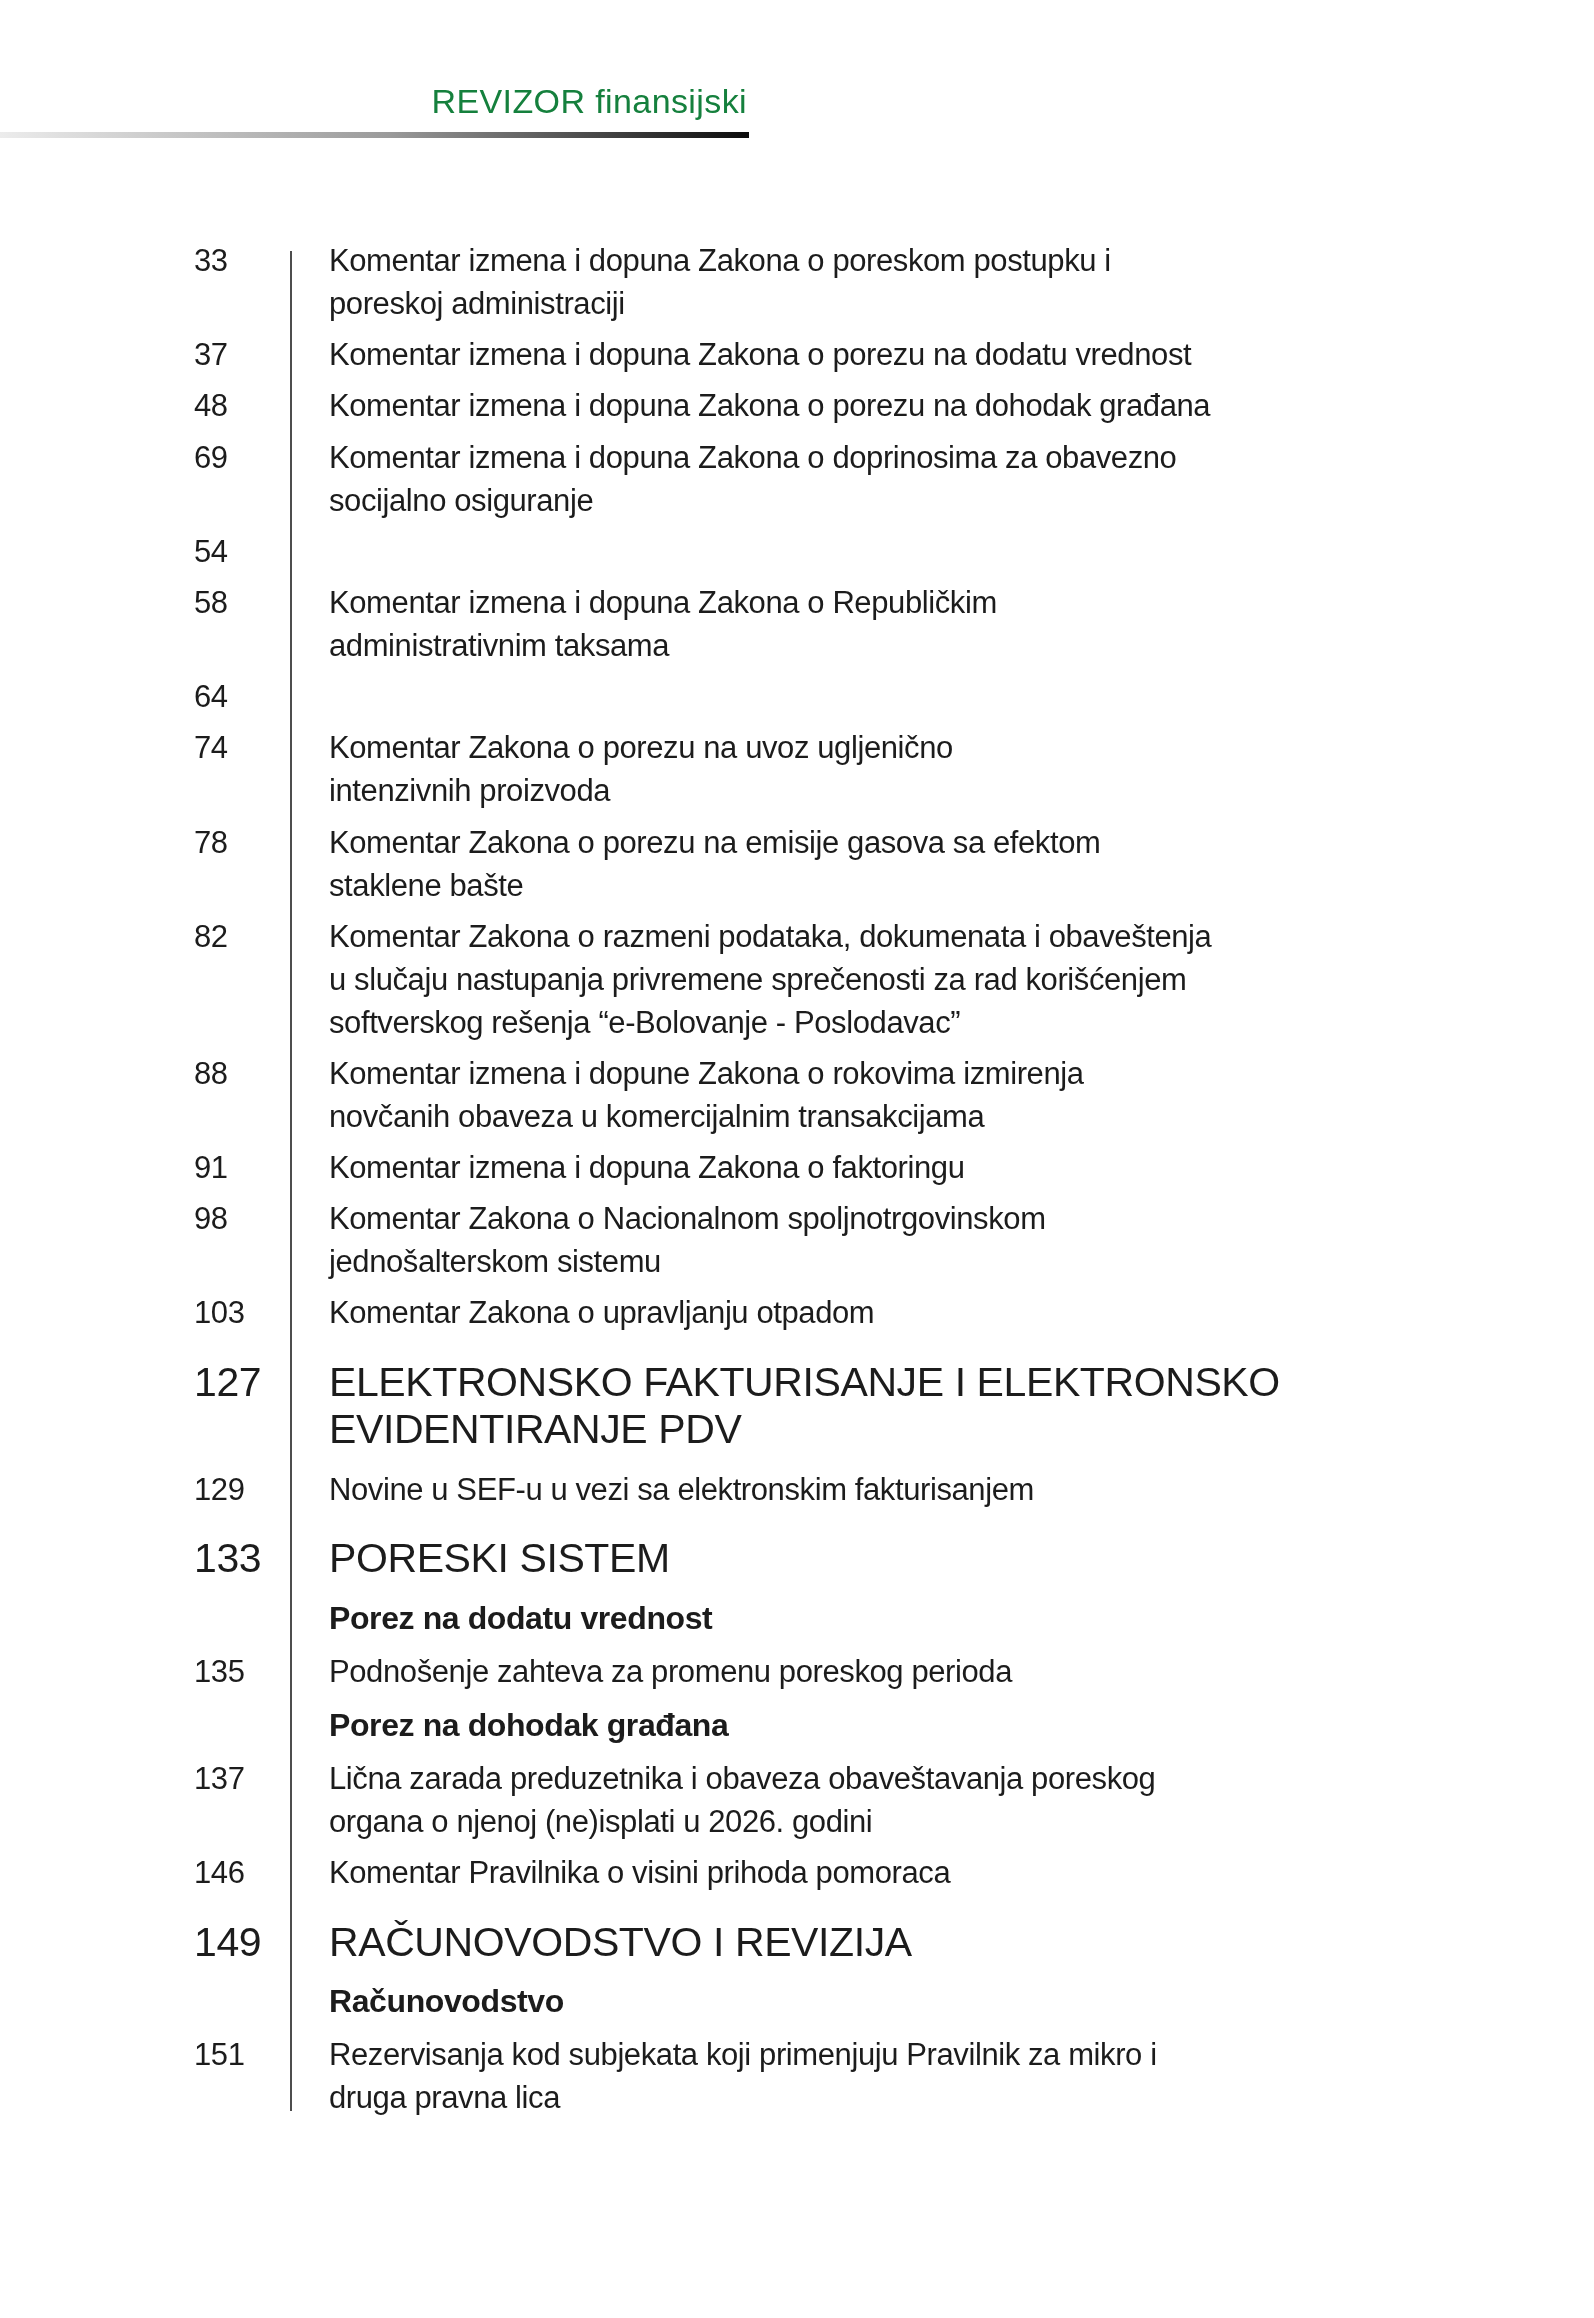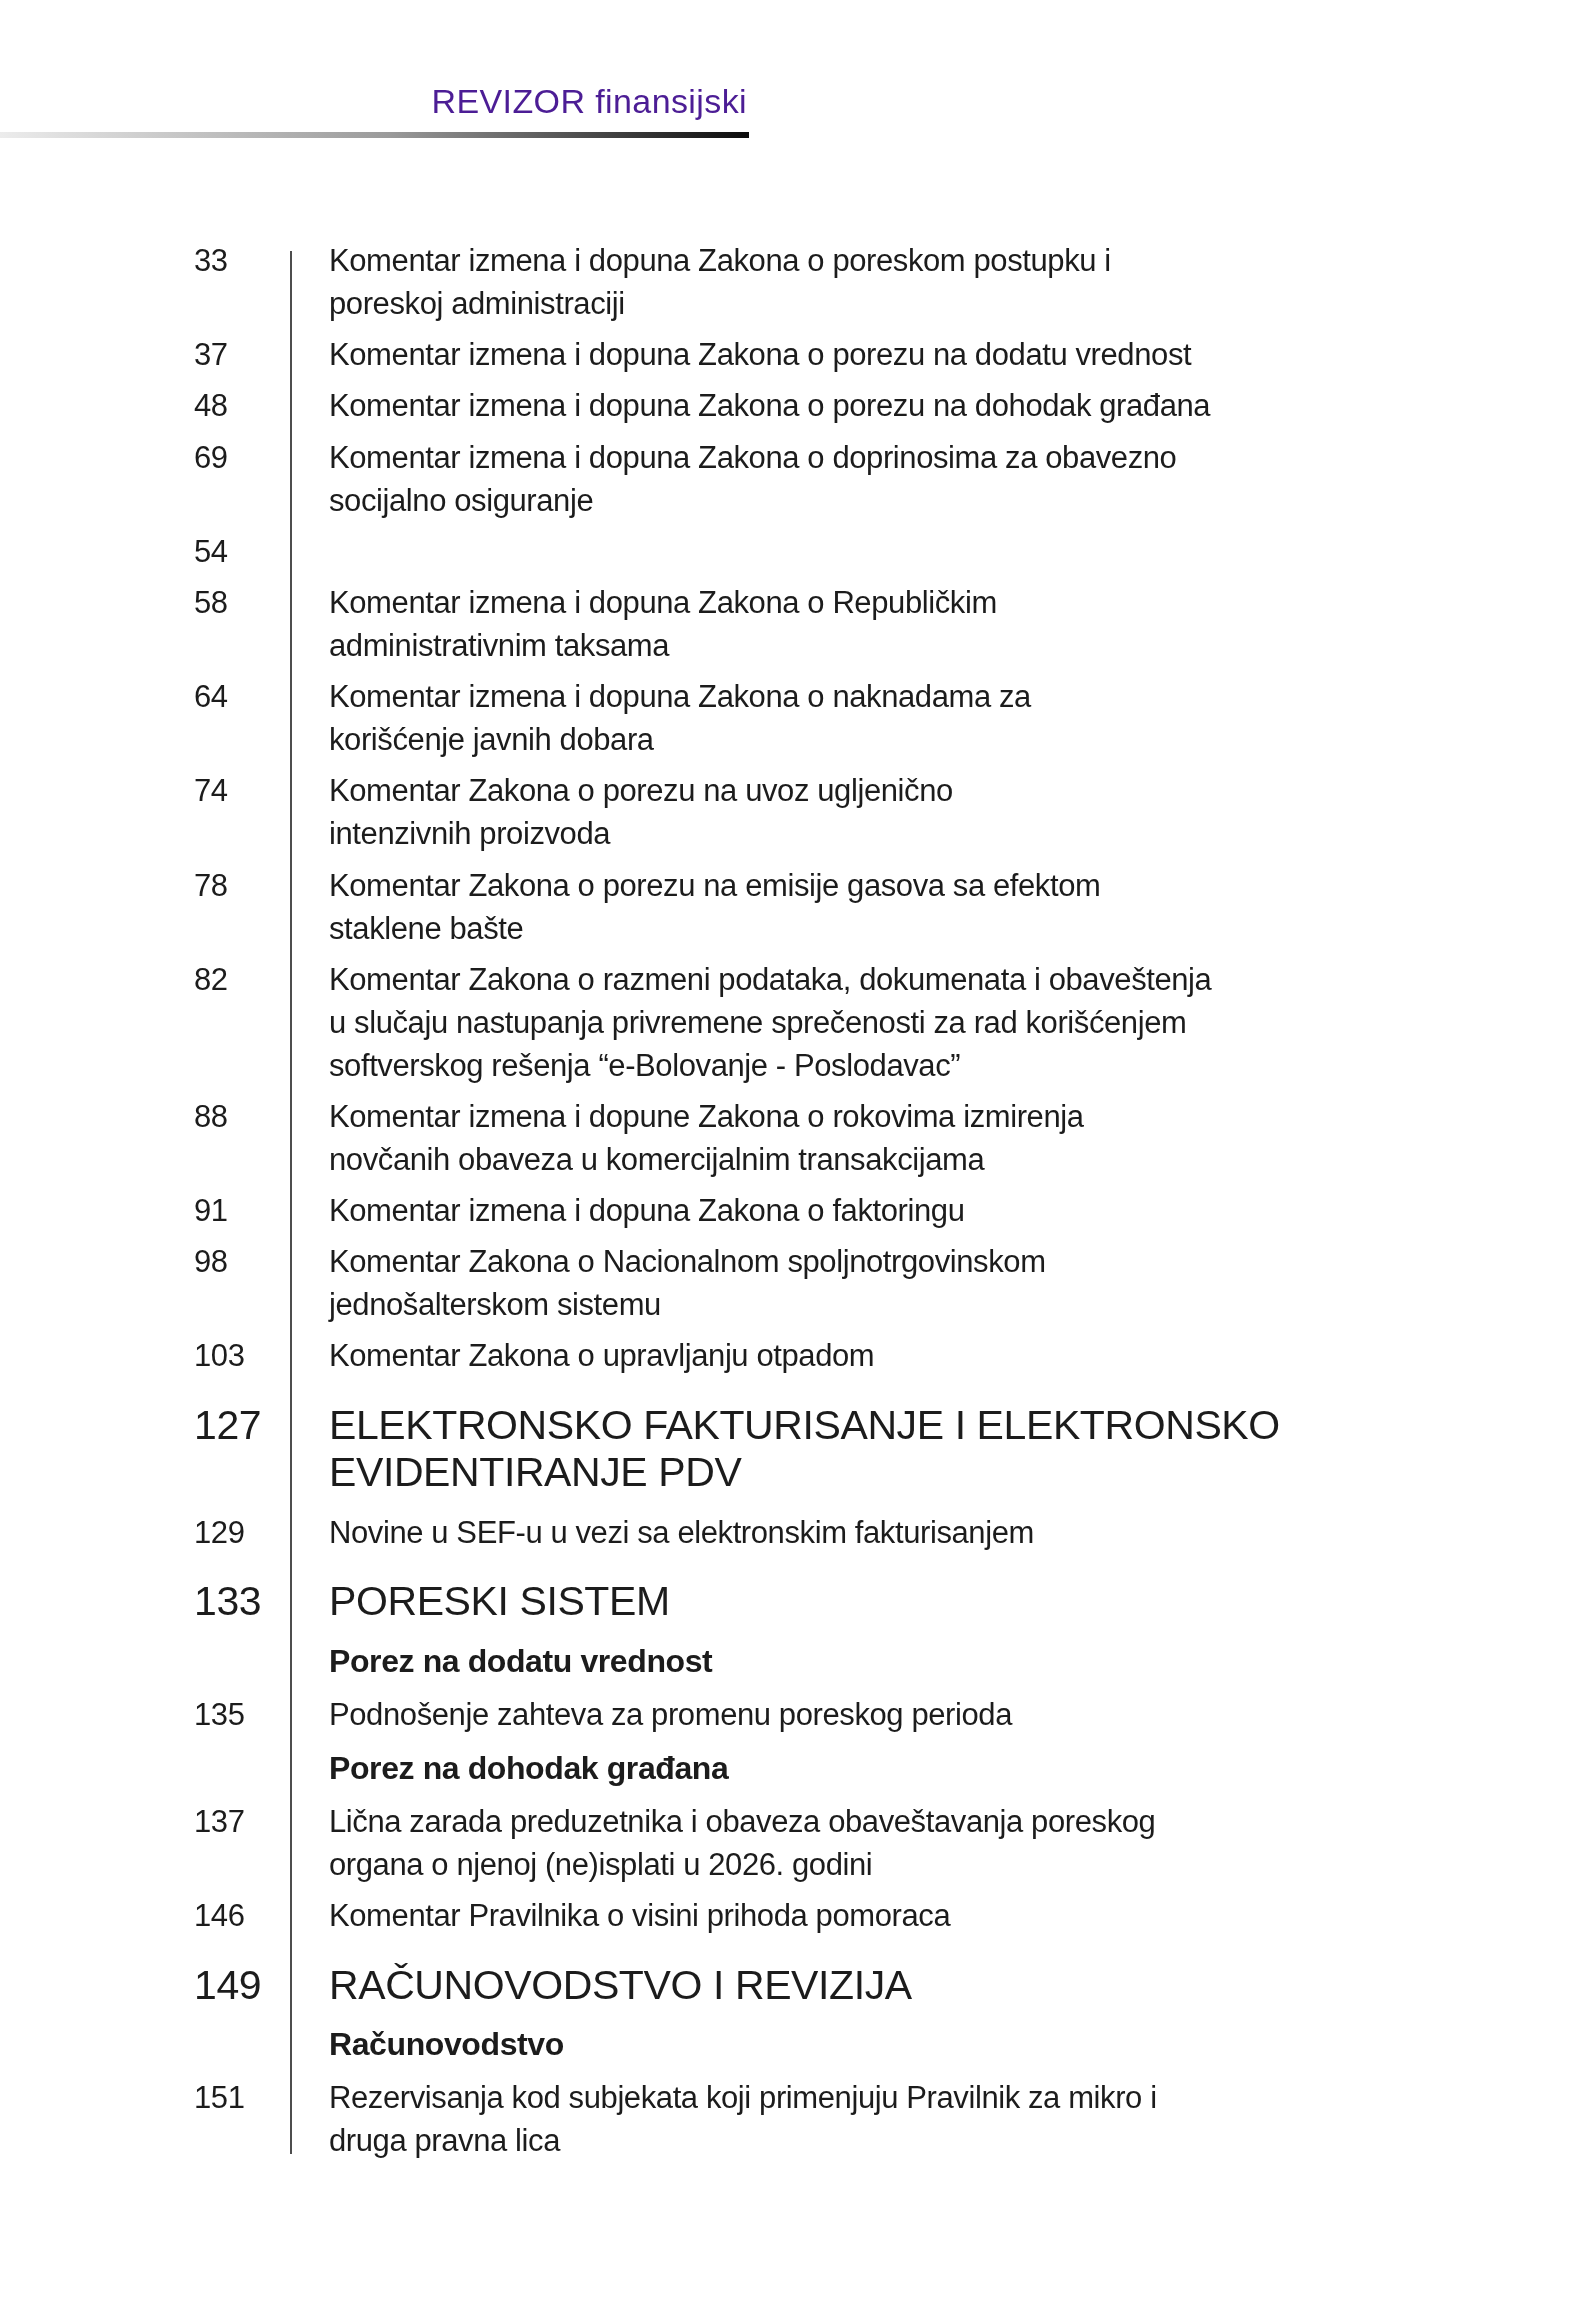--- a/index.html
+++ b/index.html
@@ -19,21 +19,21 @@
   .masthead{
     position:absolute;
     top:82px;
     left:0;
     width:747px;
     text-align:right;
     font-size:34px;
     line-height:39px;
     font-weight:300;
     letter-spacing:0.4px;
-    color:#4c1d95;
+    color:#15803d;
   }
   .masthead-rule{
     position:absolute;
     top:132px;
     left:0;
     width:749px;
     height:5.7px;
     background:linear-gradient(to right,#ececec 0%,#9a9a9a 52%,#0b0b0b 100%);
   }
   
@@ -127,22 +127,20 @@
         <div class="row entry">
           <div class="num">54</div>
         </div>
         <div class="row entry">
           <div class="num">58</div>
           <div class="title">Komentar izmena i dopuna Zakona o Republičkim
 administrativnim taksama</div>
         </div>
         <div class="row entry">
           <div class="num">64</div>
-          <div class="title">Komentar izmena i dopuna Zakona o naknadama za
-korišćenje javnih dobara</div>
         </div>
         <div class="row entry">
           <div class="num">74</div>
           <div class="title">Komentar Zakona o porezu na uvoz ugljenično
 intenzivnih proizvoda</div>
         </div>
         <div class="row entry">
           <div class="num">78</div>
           <div class="title">Komentar Zakona o porezu na emisije gasova sa efektom
 staklene bašte</div>

